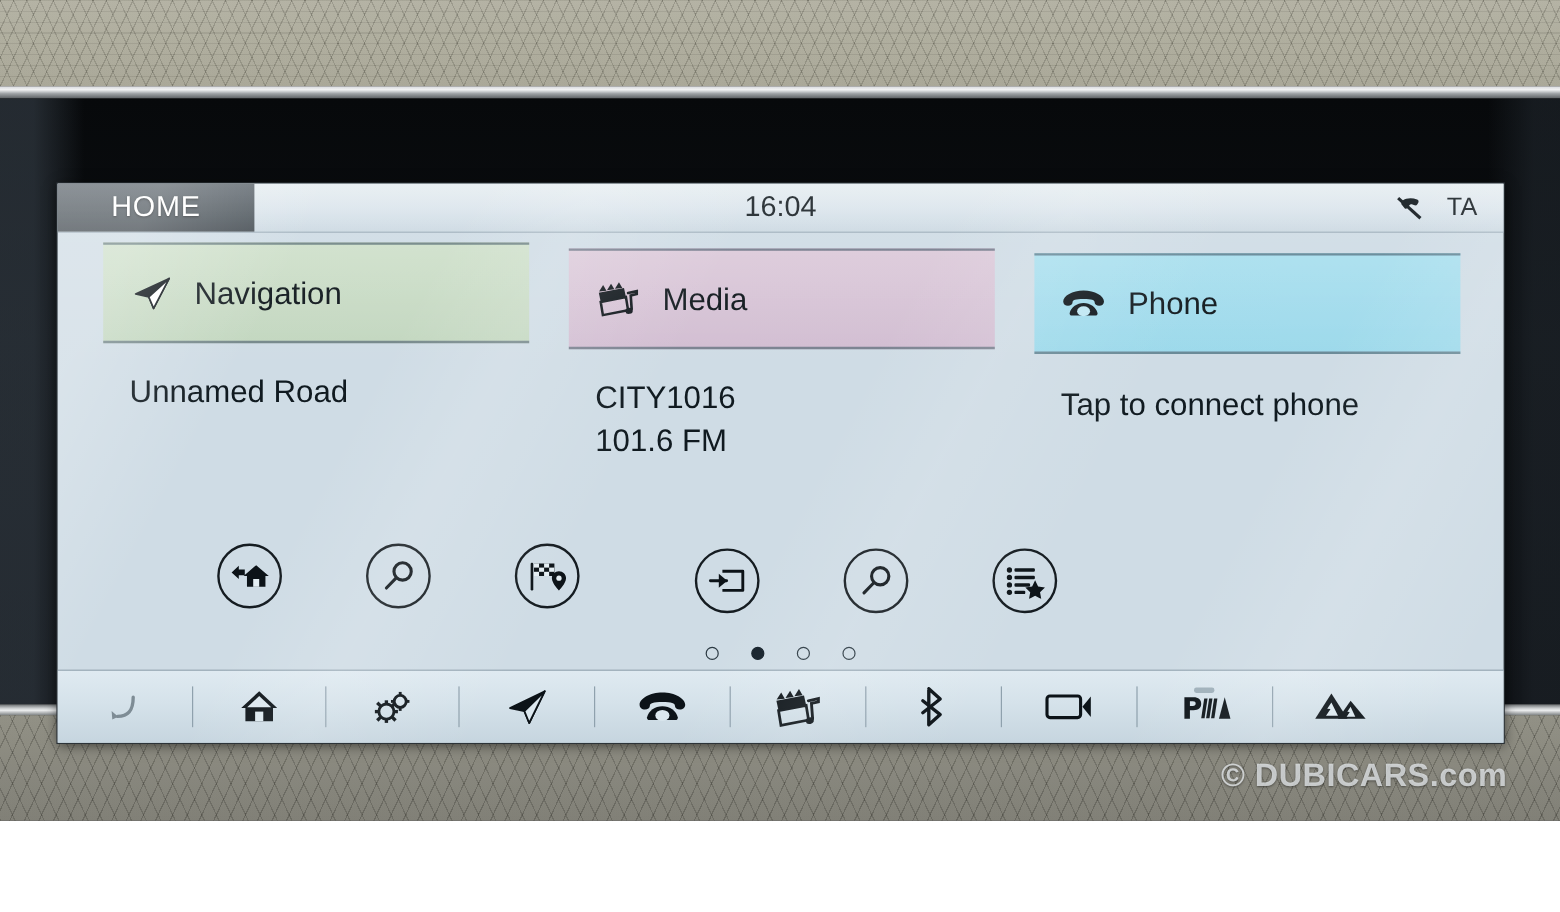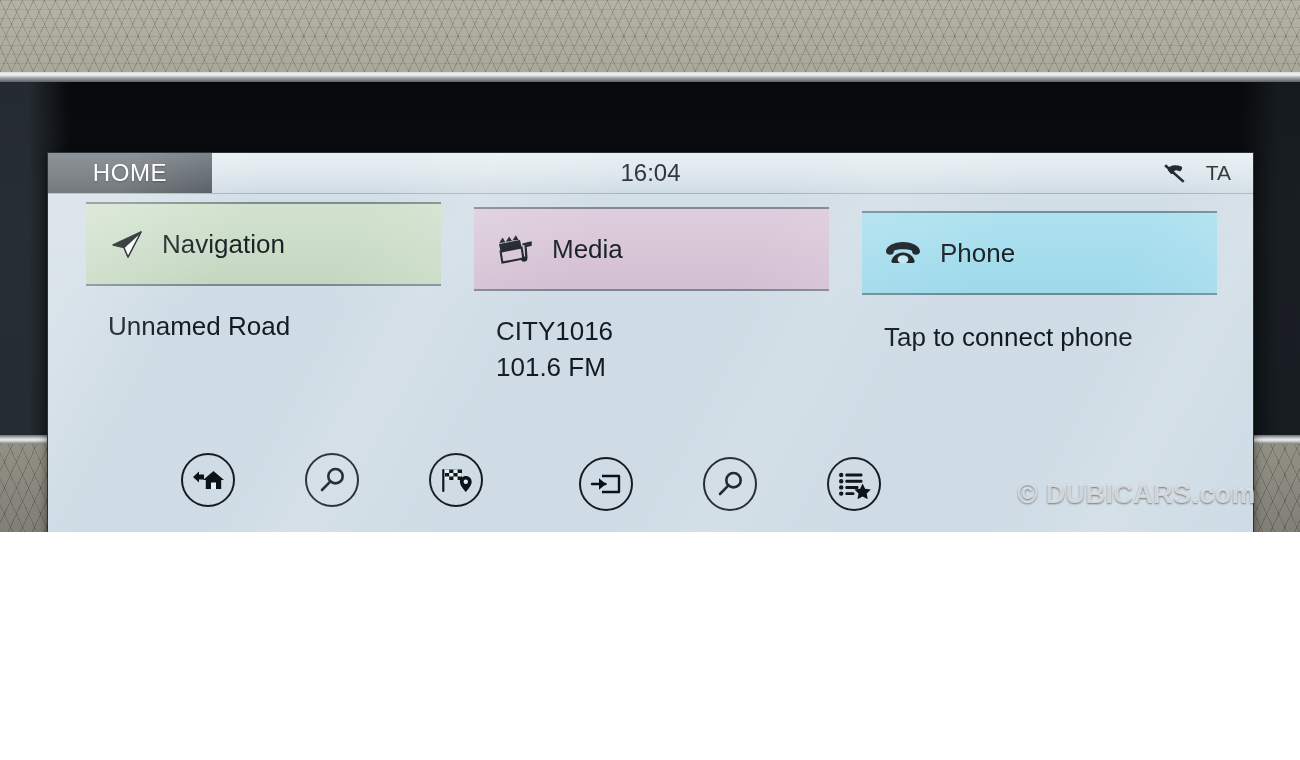--- a/index.html
+++ b/index.html
@@ -8,21 +8,21 @@
     width: 1300px;
     height: 760px;
     overflow: hidden;
     font-family: "Liberation Sans", sans-serif;
   }
 
   
   #scene {
     position: relative;
     width: 1300px;
-    height: 532px;
+    height: 684px;
     background: #404040;
     overflow: hidden;
   }
 
   
   .dash-texture {
     position: absolute;
     left: 0; right: 0;
     background:
       repeating-linear-gradient(115deg, rgba(0,0,0,.12) 0 1px, rgba(255,255,255,.06) 1px 10px),

